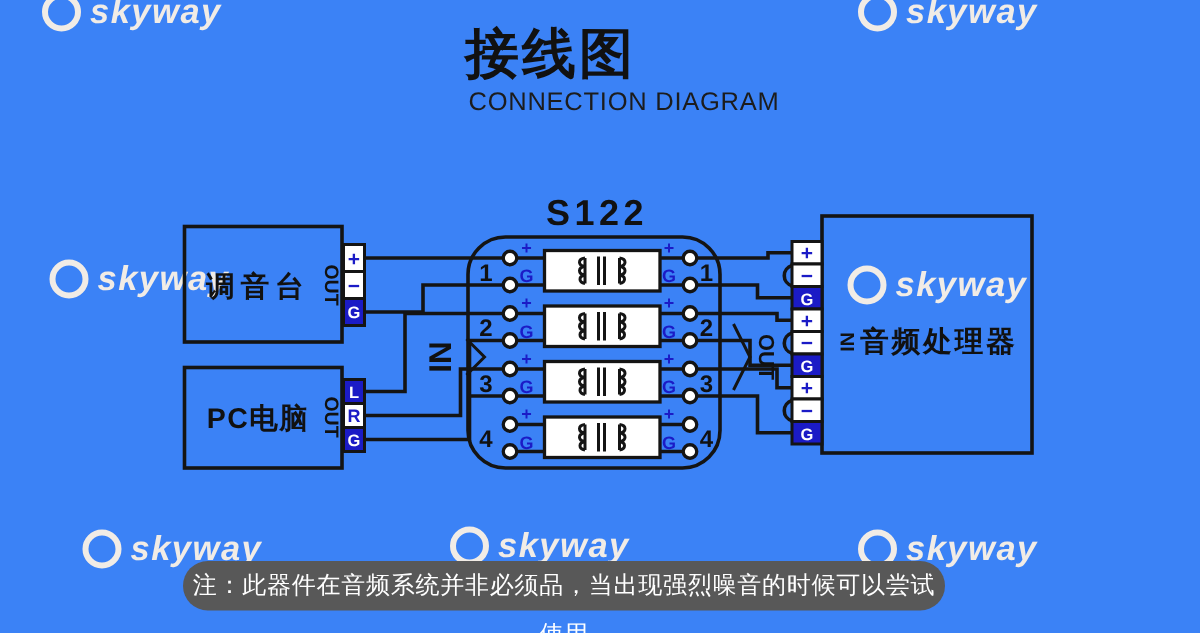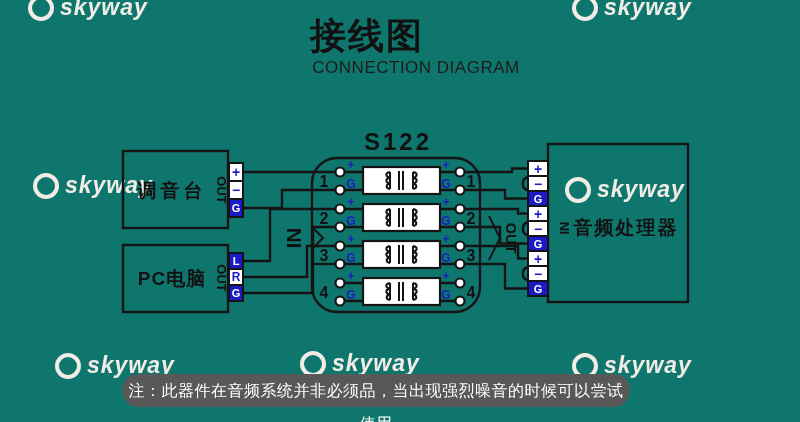--- a/index.html
+++ b/index.html
@@ -1,16 +1,16 @@
 <!DOCTYPE html>
 <html><head>
 <meta charset="utf-8">
 <style>
   html,body{margin:0;padding:0;background:#fff;}
-  .stage{position:relative;width:800px;height:422px;background:#0f766e;overflow:hidden;
+  .stage{position:relative;width:800px;height:422px;background:#3b82f6;overflow:hidden;
          font-family:"Liberation Sans",sans-serif;}
   
   .wm{position:absolute;display:flex;align-items:center;gap:6px;color:#f1ece6;
       font-style:italic;font-weight:800;font-size:23px;letter-spacing:1px;pointer-events:none;}
   .wm-ring{width:18px;height:18px;border:4px solid #f1ece6;border-radius:50%;flex:0 0 auto;}
   
   .title{position:absolute;top:12px;left:0;width:734px;text-align:center;
          font-size:36px;font-weight:700;color:#111;letter-spacing:2px;}
   .subtitle{position:absolute;top:58px;left:0;width:800px;text-align:center;
          font-size:17px;font-weight:500;color:#1c1c1c;letter-spacing:0.5px;padding-left:16px;}

